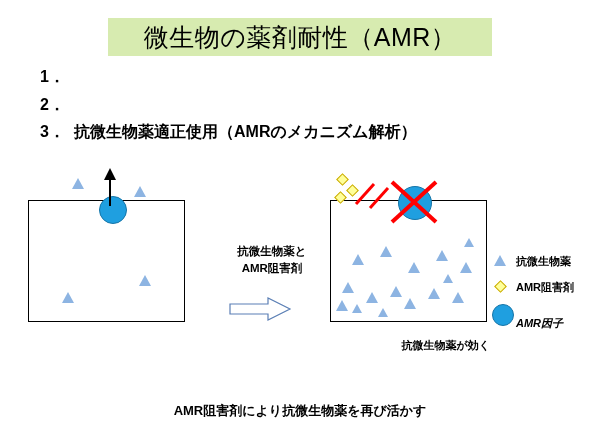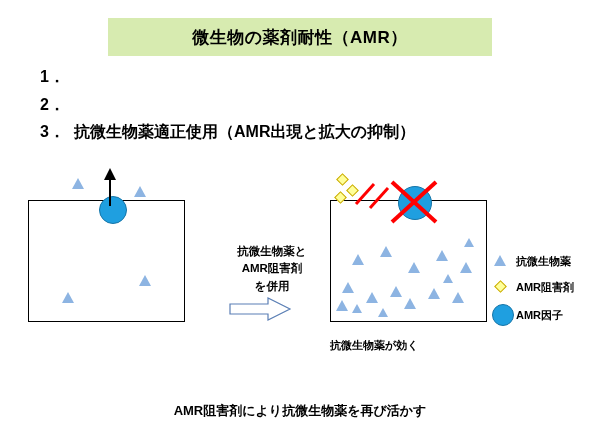--- a/index.html
+++ b/index.html
@@ -25,22 +25,22 @@
     left: 108px;
     top: 18px;
     width: 384px;
     height: 38px;
     background: #d7ebb0;
     display: flex;
     align-items: center;
     justify-content: center;
   }
   .title-band span {
-    font-size: 17px;
-    font-weight: bold;
+    font-size: 25px;
+    font-weight: normal;
     letter-spacing: 0.5px;
     color: #000;
   }
   .bullets {
     position: absolute;
     left: 40px;
     top: 66px;
     width: 530px;
   }
   .bullet {
@@ -82,21 +82,21 @@
   }
   #caption-left {
     left: 14px;
     top: 338px;
     width: 185px;
   }
   #caption-right {
     left: 330px;
     top: 338px;
     width: 160px;
-    text-align: left;
+    text-align: right;
   }
   .tri {
     position: absolute;
     width: 0;
     height: 0;
     border-left: 6px solid transparent;
     border-right: 6px solid transparent;
     border-bottom: 11px solid #8db4e2;
   }
   .tri.small {
@@ -177,21 +177,21 @@
 
   <div class="bullets">
     <div class="bullet">
       <span class="num">1．</span>
     </div>
     <div class="bullet">
       <span class="num">2．</span>
     </div>
     <div class="bullet">
       <span class="num">3．</span>
-      <span>抗微生物薬適正使用（AMR出現と拡大の抑制）</span>
+      <span>抗微生物薬適正使用（AMRのメカニズム解析）</span>
     </div>
   </div>
 
   <div class="panel" id="panel-left"></div>
 
   <div class="circle" style="left:99px; top:196px; width:26px; height:26px;"></div>
 
   <svg class="upArrow" width="24" height="40" viewBox="0 0 24 40">
     <line x1="12" y1="38" x2="12" y2="8" stroke="#000" stroke-width="2"></line>
     <polygon points="12,0 6,12 18,12" fill="#000"></polygon>
@@ -200,21 +200,20 @@
   <div class="tri" style="left:72px; top:178px;"></div>
   <div class="tri" style="left:134px; top:186px;"></div>
 
   <div class="tri" style="left:62px; top:292px;"></div>
   <div class="tri" style="left:139px; top:275px;"></div>
 
 
   <div class="mid-label">
     <div>抗微生物薬と</div>
     <div>AMR阻害剤</div>
-    <div>を併用</div>
   </div>
   <svg class="mid-arrow" width="66" height="26" viewBox="0 0 66 26">
     <polygon points="2,8 40,8 40,2 62,13 40,24 40,18 2,18" fill="#ffffff" stroke="#5b7fb5" stroke-width="1.2"></polygon>
   </svg>
 
   <div class="panel" id="panel-right"></div>
 
   <div class="circle" style="left:398px; top:186px; width:32px; height:32px;"></div>
 
   <svg style="position:absolute; left:386px; top:176px;" width="56" height="52" viewBox="0 0 56 52">
@@ -254,19 +253,19 @@
     <div class="legend-row">
       <div class="tri" style="left:2px; top:3px;"></div>
       <div class="lbl">抗微生物薬</div>
     </div>
     <div class="legend-row">
       <div class="diamond" style="left:4px; top:4px;"></div>
       <div class="lbl">AMR阻害剤</div>
     </div>
     <div class="legend-row">
       <div class="circle" style="left:0px; top:0px; width:20px; height:20px;"></div>
-      <div class="lbl" style="top:4px;">AMR因子</div>
+      <div class="lbl" style="top:12px;font-style:italic;">AMR因子</div>
     </div>
   </div>
 
   <div class="footer">AMR阻害剤により抗微生物薬を再び活かす</div>
 
 </div>
 
 </body></html>

